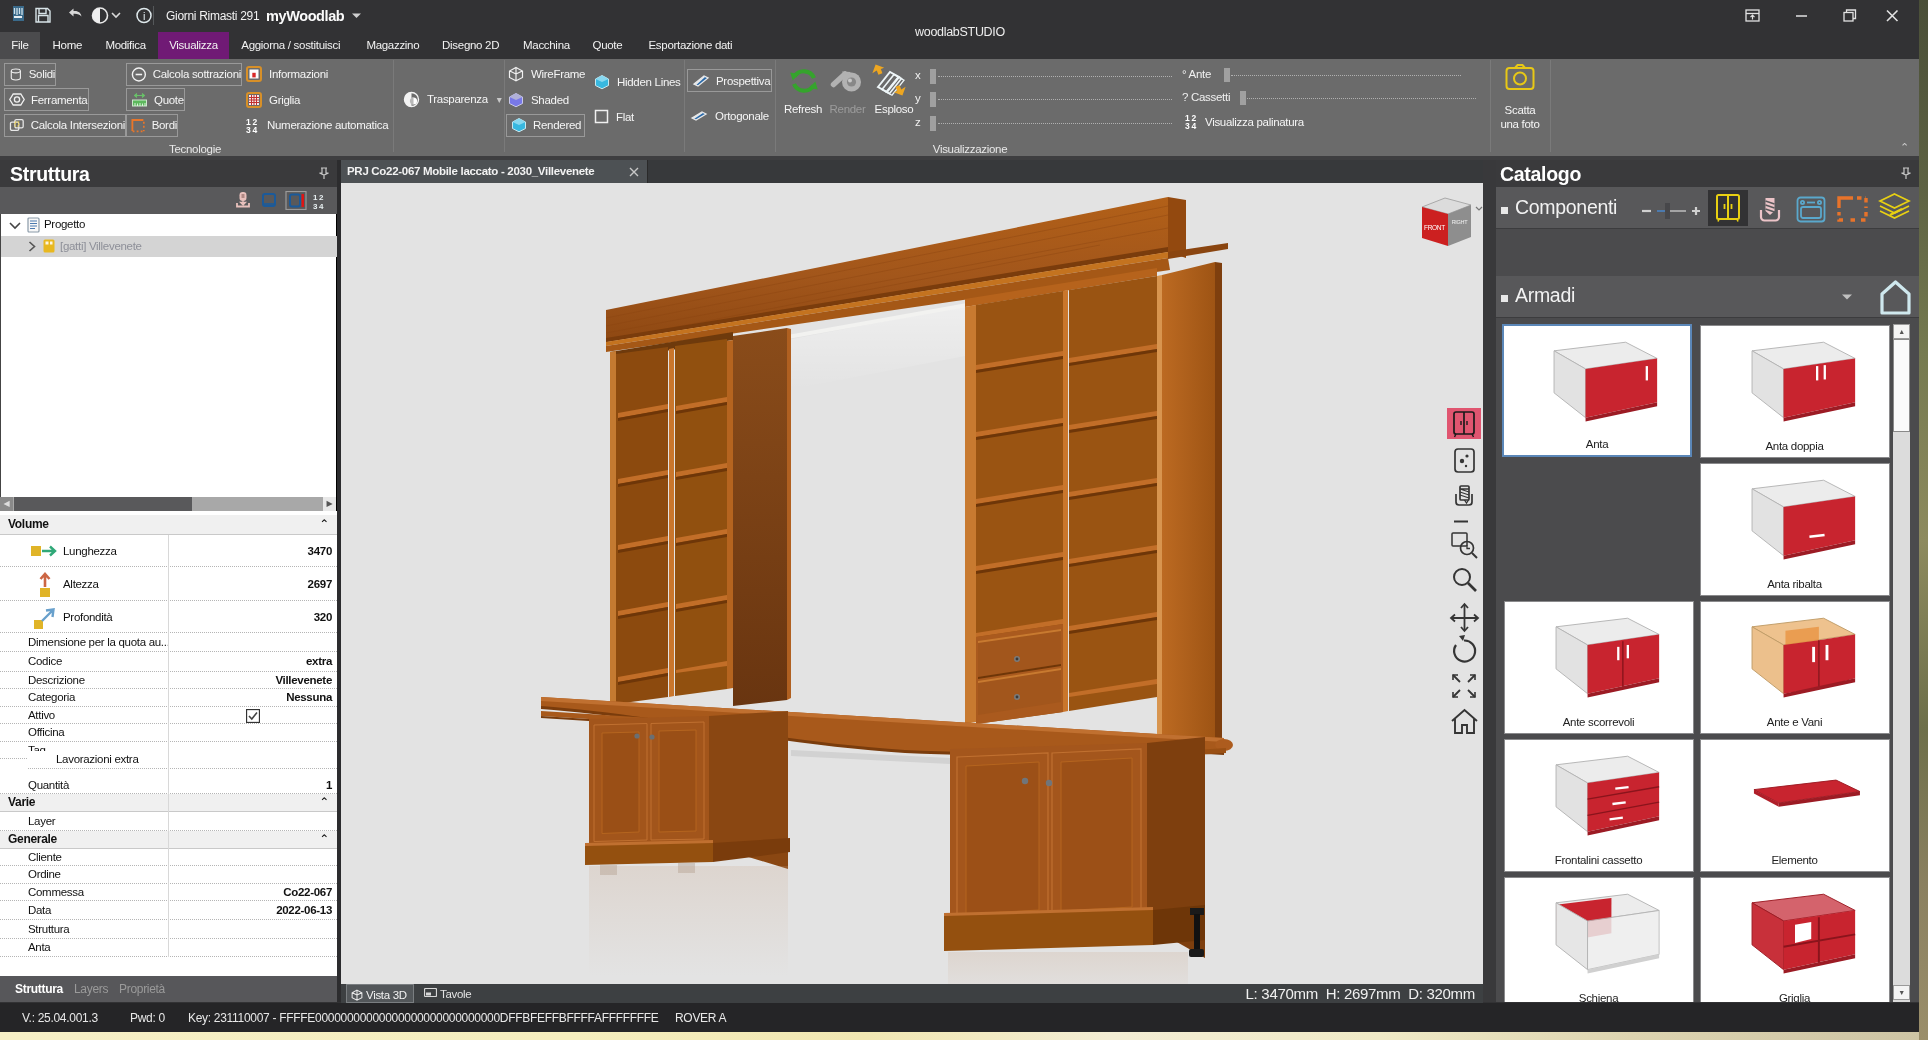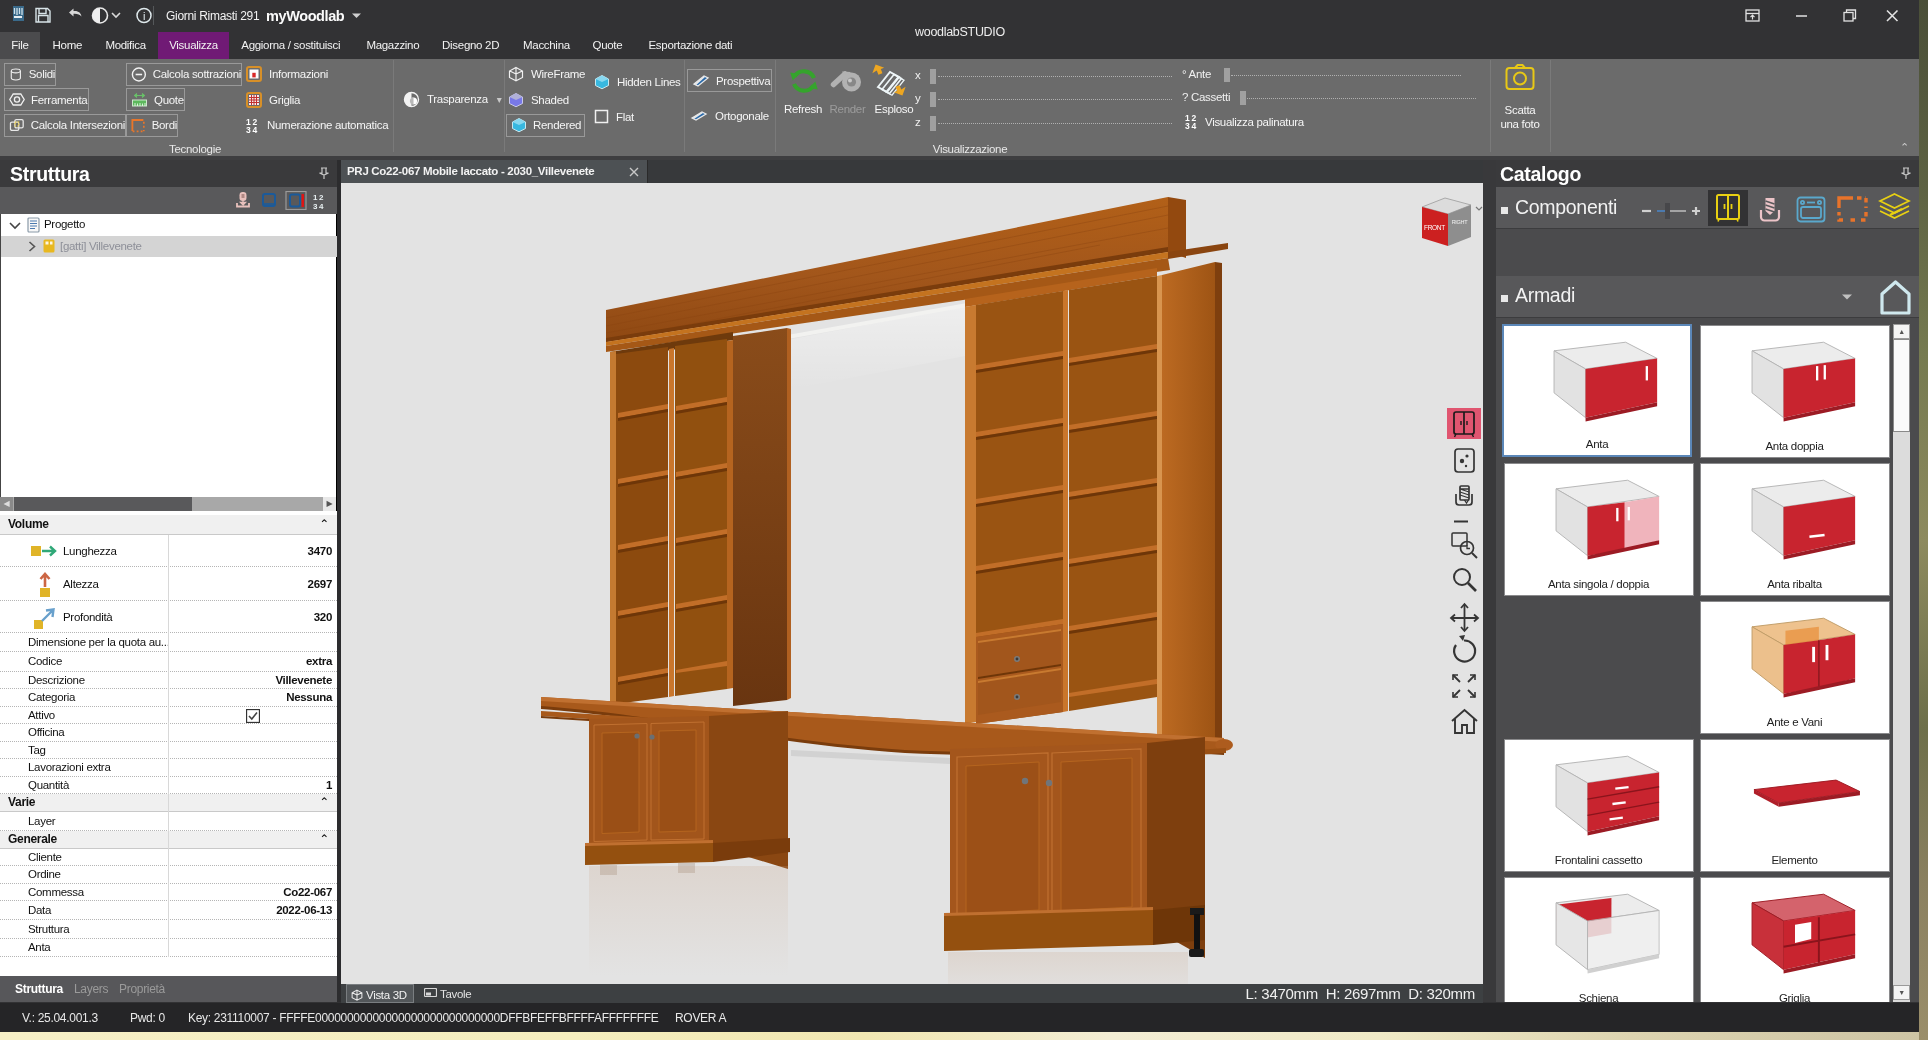--- a/index.html
+++ b/index.html
@@ -333,21 +333,21 @@
             <rect x="0.5" y="0.5" width="13" height="13" fill="#fff" stroke="#333" stroke-width="1.3"></rect>
             <path d="M3 7 l2.8 3 L11 3.5" stroke="#444" stroke-width="1.6" fill="none"></path>
           </svg>
         </div>
       <div class="prow" style="top:209px;height:17.5px;">
           <span class="plab">Officina</span>
         </div>
       <div class="prow" style="top:226.5px;height:17.5px;">
           <span class="plab">Tag</span>
         </div>
-      <div class="prow" style="top:244px;height:17.5px;">
+      <div class="prow" style="top:236px;height:17.5px;margin-left:28px;">
           <span class="plab">Lavorazioni extra</span>
         </div>
       <div class="prow" style="top:261.5px;height:17.5px;">
           <span class="plab">Quantità</span>
           <span class="pval">1</span>
         </div>
       <div class="psec" style="top:279px;height:17.5px;">
           <span style="position:absolute;left:8px;top:1px;">Varie</span>
           <span style="position:absolute;right:8px;top:1px;font-weight:normal;">⌃</span>
         </div>
@@ -713,41 +713,41 @@
         <svg width="188" height="105" viewBox="0 0 190 110">
             <polygon points="50,26 125,17 158,34 83,45" fill="#ececec" stroke="#b4b4b4" stroke-width="1"></polygon>
             <polygon points="50,26 83,45 83,96 50,70" fill="#e2e2e2" stroke="#b4b4b4" stroke-width="1"></polygon>
             <polygon points="83,45 158,34 158,80 83,96" fill="#c8242f"></polygon>
             <polygon points="83,96 158,80 158,84 83,100" fill="#9c1b24"></polygon>
             <rect x="117" y="42" width="2.4" height="15" fill="#fff"></rect>
             <rect x="125" y="41" width="2.4" height="15" fill="#fff"></rect>
           </svg>
         <div class="cap">Anta doppia</div>
       </div>
-      <div class="card" style="left:7.5px;top:145px;">
-        <svg width="188" height="105" viewBox="0 0 190 110">
-            <polygon points="50,26 125,17 158,34 83,45" fill="#ececec" stroke="#b4b4b4" stroke-width="1"></polygon>
-            <polygon points="50,26 83,45 83,96 50,70" fill="#e2e2e2" stroke="#b4b4b4" stroke-width="1"></polygon>
-            <polygon points="83,45 122,40 122,90 83,96" fill="#c8242f"></polygon>
-            <polygon points="122,40 158,34 158,80 122,90" fill="#f0b4bc"></polygon>
-            <polygon points="83,96 158,80 158,84 83,100" fill="#9c1b24"></polygon>
-            <rect x="113" y="46" width="2.4" height="14" fill="#fff"></rect>
-            <rect x="125" y="45" width="2.4" height="14" fill="#fff"></rect>
-          </svg>
-        <div class="cap">Anta singola / doppia</div>
-      </div>
       <div class="card" style="left:203.5px;top:145px;">
         <svg width="188" height="105" viewBox="0 0 190 110">
             <polygon points="50,26 125,17 158,34 83,45" fill="#ececec" stroke="#b4b4b4" stroke-width="1"></polygon>
             <polygon points="50,26 83,45 83,96 50,70" fill="#e2e2e2" stroke="#b4b4b4" stroke-width="1"></polygon>
             <polygon points="83,45 158,34 158,80 83,96" fill="#c8242f"></polygon>
             <polygon points="83,96 158,80 158,84 83,100" fill="#9c1b24"></polygon>
             <rect x="110" y="74" width="16" height="2.6" fill="#fff" transform="rotate(-7 118 75)"></rect>
           </svg>
         <div class="cap">Anta ribalta</div>
+      </div>
+      <div class="card" style="left:7.5px;top:283px;">
+        <svg width="188" height="105" viewBox="0 0 190 110">
+            <polygon points="50,26 125,17 158,34 83,45" fill="#ececec" stroke="#b4b4b4" stroke-width="1"></polygon>
+            <polygon points="50,26 83,45 83,96 50,70" fill="#e2e2e2" stroke="#b4b4b4" stroke-width="1"></polygon>
+            <polygon points="83,45 158,34 158,80 83,96" fill="#c8242f"></polygon>
+            <path d="M120,41 L120,91" stroke="#8a141c" stroke-width="1.5"></path>
+            <polygon points="83,96 158,80 158,84 83,100" fill="#9c1b24"></polygon>
+            <rect x="114" y="47" width="2.4" height="14" fill="#fff"></rect>
+            <rect x="124" y="45" width="2.4" height="14" fill="#fff"></rect>
+          </svg>
+        <div class="cap">Ante scorrevoli</div>
       </div>
       <div class="card" style="left:203.5px;top:283px;">
         <svg width="188" height="105" viewBox="0 0 190 110">
             <polygon points="50,26 125,17 158,34 83,45" fill="#eec28e" stroke="#c09c68" stroke-width="1"></polygon>
             <polygon points="85,30 120,26 120,55 85,60" fill="#e8903c" opacity="0.75"></polygon>
             <polygon points="50,26 83,45 83,96 50,70" fill="#ecc08c" stroke="#c09c68" stroke-width="1"></polygon>
             <polygon points="83,45 120,40 120,90 83,96" fill="#c8242f"></polygon>
             <polygon points="120,40 158,34 158,80 120,90" fill="#c8242f"></polygon>
             <path d="M120,40 L120,90" stroke="#8a141c" stroke-width="1.5"></path>
             <polygon points="83,96 158,80 158,84 83,100" fill="#9c1b24"></polygon>

